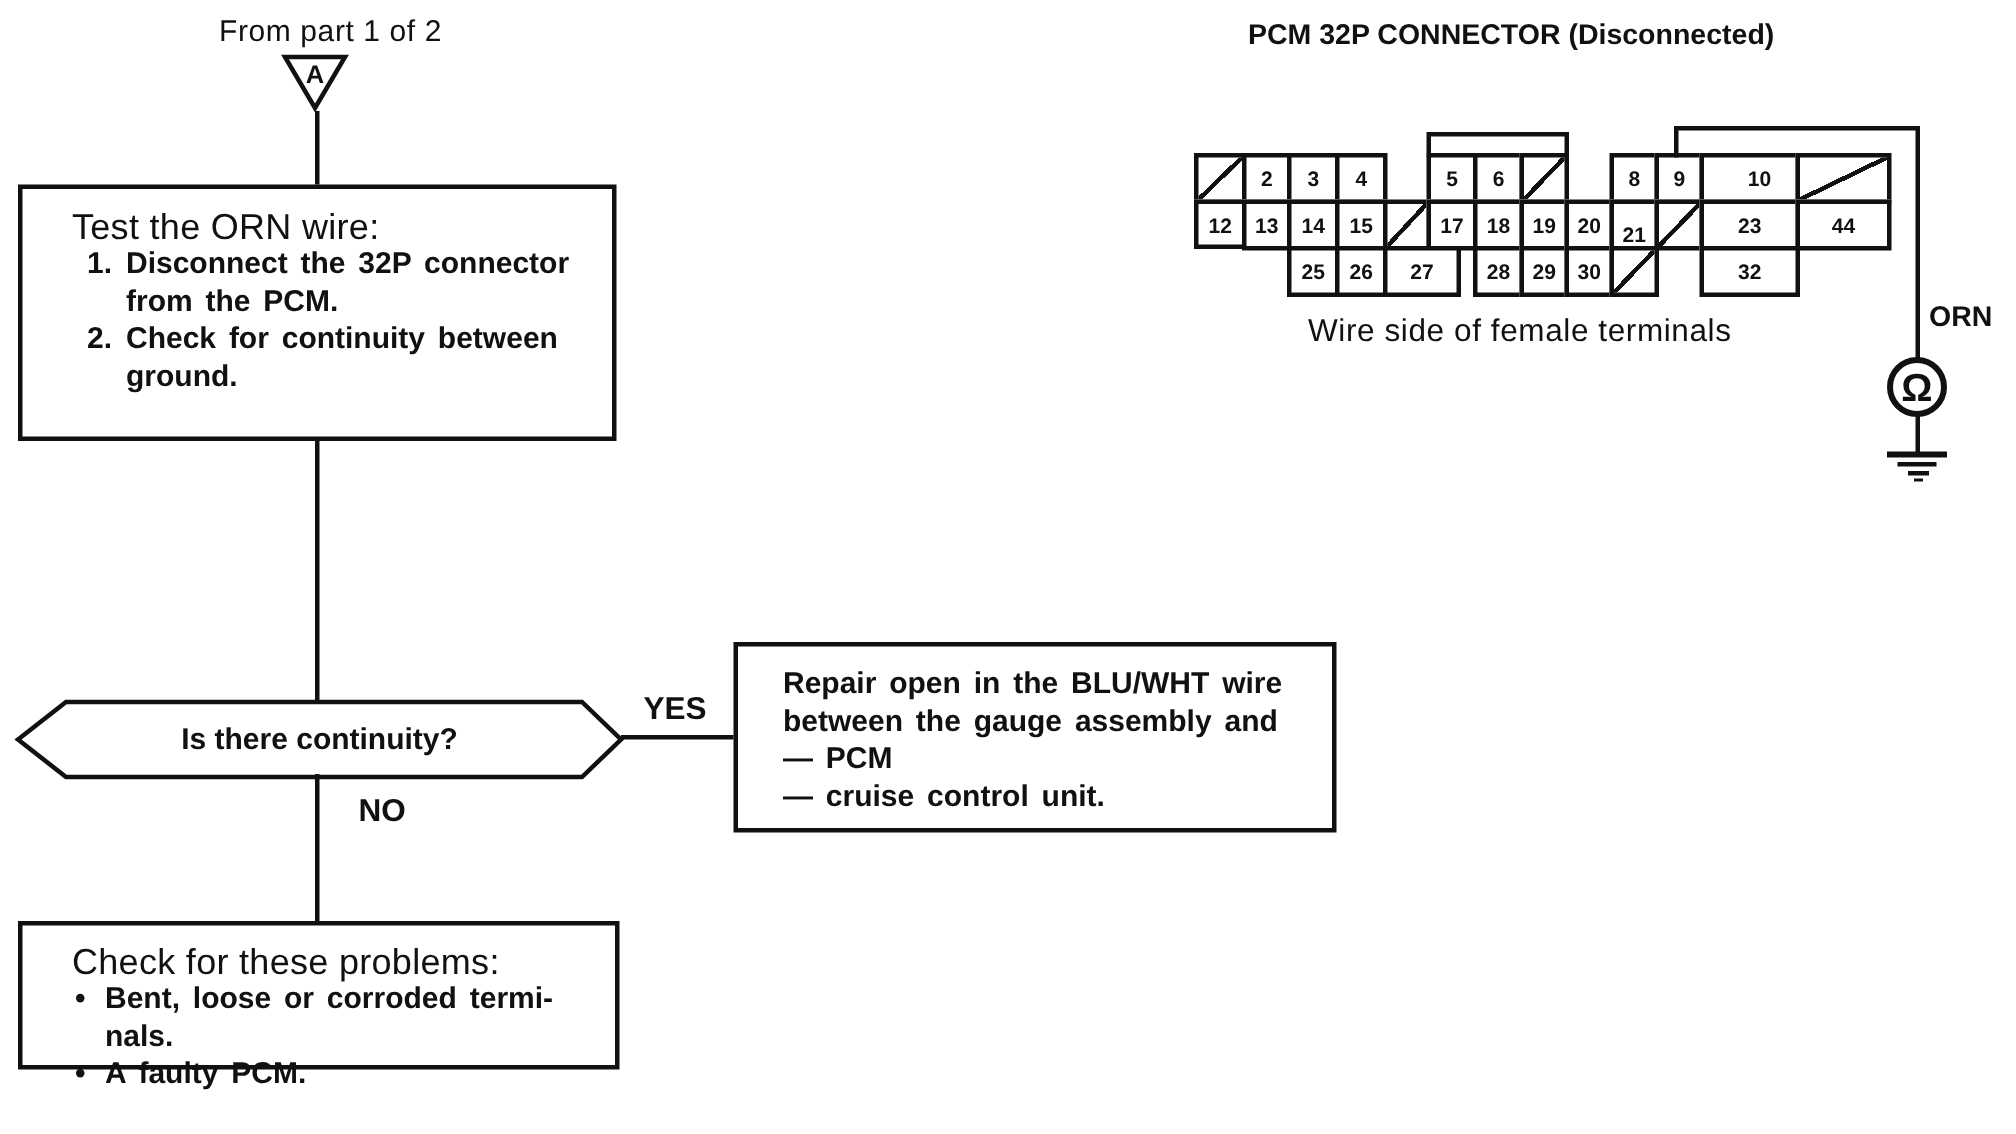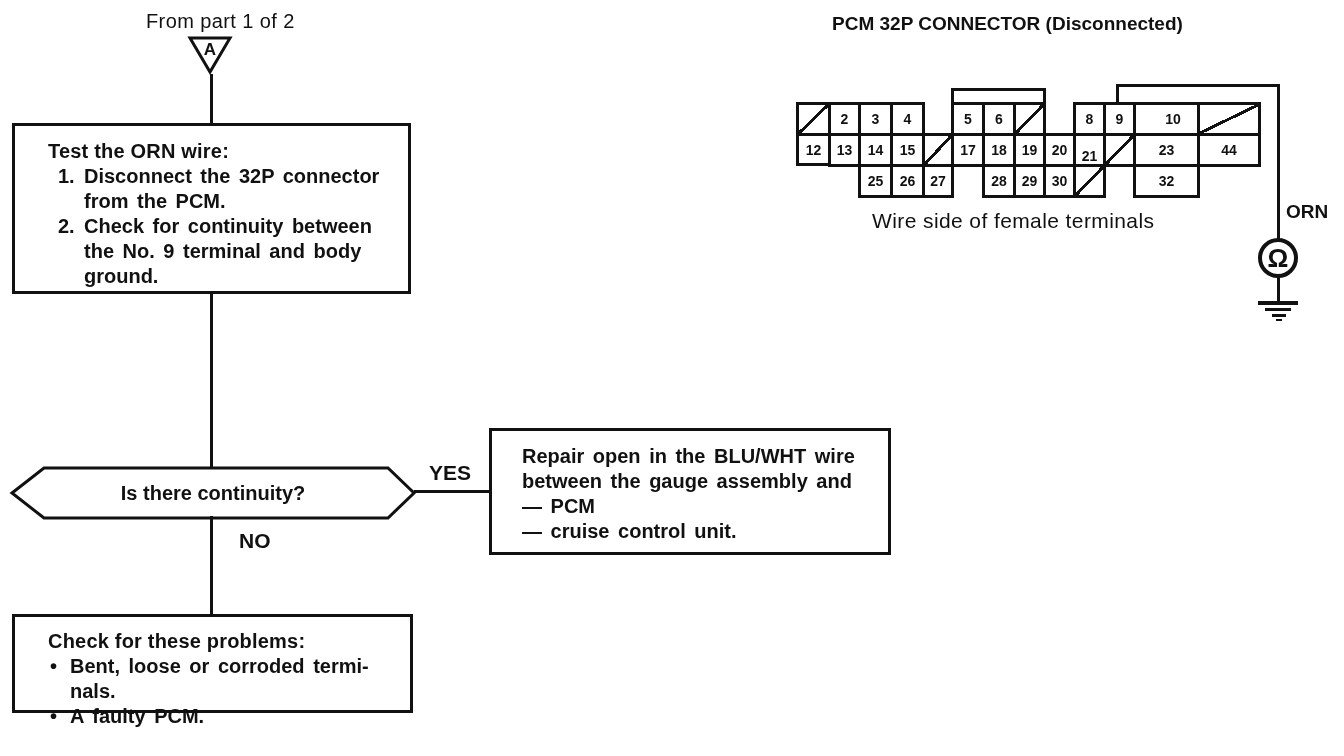--- a/index.html
+++ b/index.html
@@ -14,22 +14,22 @@
   }
   .abs { position: absolute; }
   .ln  { position: absolute; background: #111111; }
   .box {
     position: absolute;
     border: 3px solid #111111;
     background: #ffffff;
     box-sizing: border-box;
   }
   .bx-title {
-    font-size: 20px;
-    font-weight: 700;
+    font-size: 24px;
+    font-weight: 400;
     line-height: 25px;
     white-space: nowrap;
     letter-spacing: 0.2px;
   }
   .bx-line {
     font-size: 20px;
     font-weight: 700;
     line-height: 25px;
     white-space: nowrap;
     word-spacing: 3px;
@@ -106,21 +106,20 @@
     <div class="li">
       <span class="num"></span>
       <span class="txt">from the PCM.</span>
     </div>
     <div class="li">
       <span class="num">2.</span>
       <span class="txt">Check for continuity between</span>
     </div>
     <div class="li">
       <span class="num"></span>
-      <span class="txt">the No. 9 terminal and body</span>
     </div>
     <div class="li">
       <span class="num"></span>
       <span class="txt">ground.</span>
     </div>
   </div>
 
   <div class="ln" style="left:210px; top:294px; width:3px; height:176px;"></div>
 
   <svg class="abs" style="left:9px; top:465px;" width="408" height="56">
@@ -181,21 +180,21 @@
       <div class="pin-cell" style="left: 951px; top: 133px; width: 34px; height: 34px;">17</div>
       <div class="pin-cell" style="left: 982px; top: 133px; width: 34px; height: 34px;">18</div>
       <div class="pin-cell" style="left: 1013px; top: 133px; width: 33px; height: 34px;">19</div>
       <div class="pin-cell" style="left: 1043px; top: 133px; width: 33px; height: 34px;">20</div>
       <div class="pin-cell" style="left: 1073px; top: 133px; width: 33px; height: 46px;">21</div>
       <div class="pin-cell diag" style="left: 1103px; top: 133px; width: 33px; height: 34px;"></div>
       <div class="pin-cell" style="left: 1133px; top: 133px; width: 67px; height: 34px;">23</div>
       <div class="pin-cell" style="left: 1197px; top: 133px; width: 64px; height: 34px;">44</div>
       <div class="pin-cell" style="left: 858px; top: 164px; width: 35px; height: 34px;">25</div>
       <div class="pin-cell" style="left: 890px; top: 164px; width: 35px; height: 34px;">26</div>
-      <div class="pin-cell" style="left: 922px; top: 164px; width: 32px; height: 34px;">27</div>
+      <div class="pin-cell" style="left: 922px; top: 164px; width: 52px; height: 34px;">27</div>
       <div class="pin-cell" style="left: 982px; top: 164px; width: 34px; height: 34px;">28</div>
       <div class="pin-cell" style="left: 1013px; top: 164px; width: 33px; height: 34px;">29</div>
       <div class="pin-cell" style="left: 1043px; top: 164px; width: 33px; height: 34px;">30</div>
       <div class="pin-cell diag" style="left: 1073px; top: 164px; width: 33px; height: 34px;"></div>
       <div class="pin-cell" style="left: 1133px; top: 164px; width: 67px; height: 34px;">32</div>
     </div>
 
   <div class="abs caption" style="left:872px; top:209px; font-size:21px;">Wire side of female terminals</div>
 
   <div class="ln" style="left:1116px; top:84px; width:3px; height:21px;"></div>

